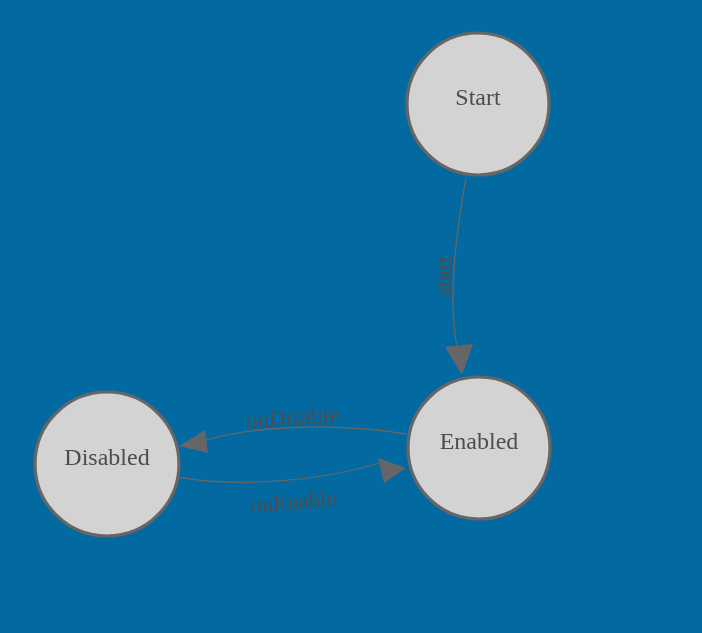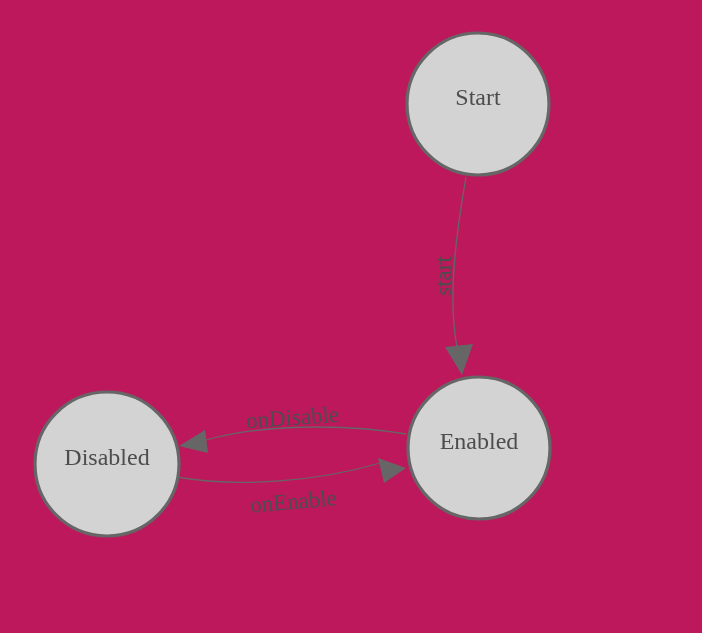--- a/index.html
+++ b/index.html
@@ -4,21 +4,21 @@
 <style>
   html, body {
     margin: 0;
     padding: 0;
     background: #ffffff;
   }
   .canvas {
     position: relative;
     width: 702px;
     height: 633px;
-    background: #be185d;
+    background: #0369a1;
     overflow: hidden;
   }
   svg {
     display: block;
   }
   .edge {
     fill: none;
     stroke-width: 1.3;
   }
   .node {

